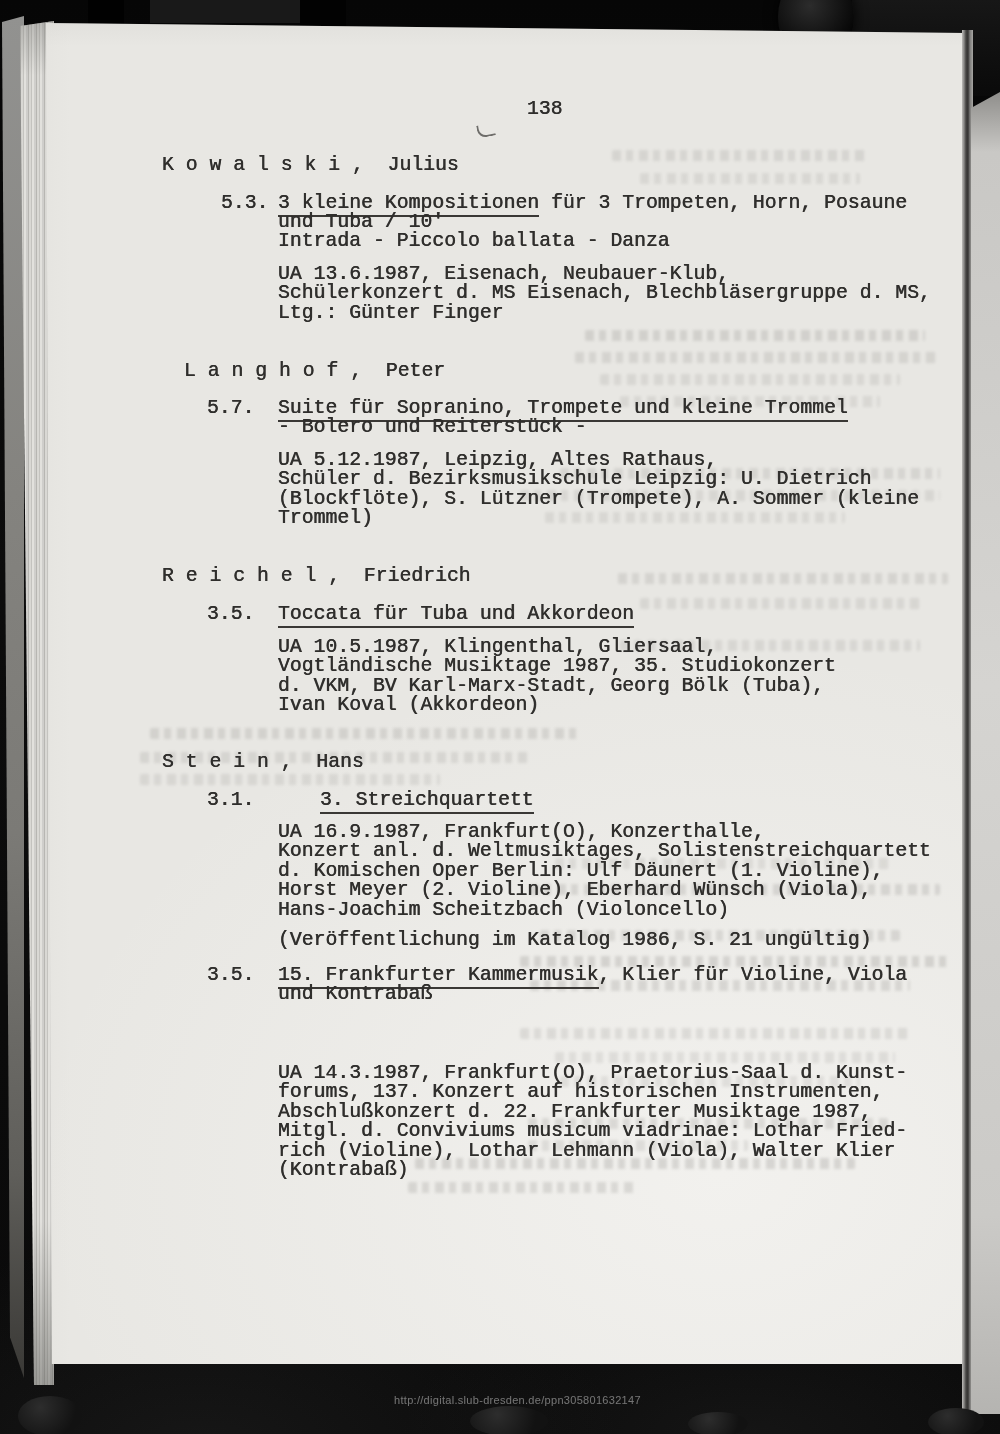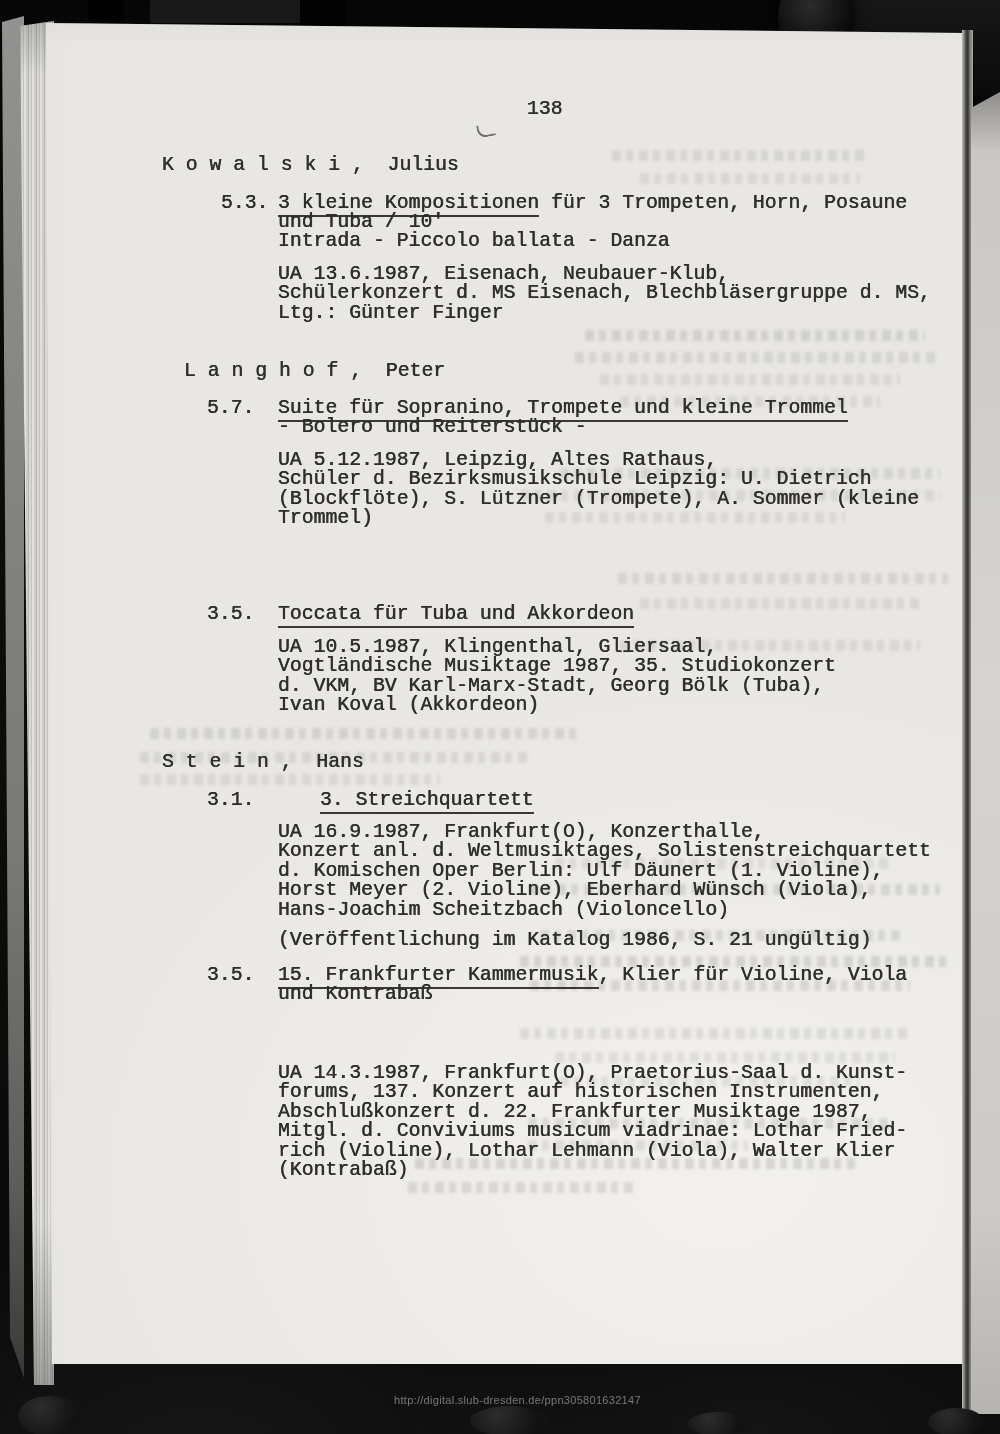--- a/index.html
+++ b/index.html
@@ -134,20 +134,21 @@
     <div>
       <div class="tw" style="left:207px;top:399px;">5.7.</div>
       <div class="tw" style="left:278px;top:399px;"><span class="u">Suite für Sopranino, Trompete und kleine Trommel</span><span></span></div>
       <div class="tw" style="left:278px;top:418px;">- Bolero und Reiterstück -</div>
       <div class="tw" style="left:278px;top:451px;">UA 5.12.1987, Leipzig, Altes Rathaus,
 Schüler d. Bezirksmusikschule Leipzig: U. Dietrich
 (Blockflöte), S. Lützner (Trompete), A. Sommer (kleine
 Trommel)</div>
     </div>
 
+    <div class="tw" style="left:162px;top:567px;">R e i c h e l ,  Friedrich</div>
     <div>
       <div class="tw" style="left:207px;top:605px;">3.5.</div>
       <div class="tw" style="left:278px;top:605px;"><span class="u">Toccata für Tuba und Akkordeon</span></div>
       <div class="tw" style="left:278px;top:638px;">UA 10.5.1987, Klingenthal, Gliersaal,
 Vogtländische Musiktage 1987, 35. Studiokonzert
 d. VKM, BV Karl-Marx-Stadt, Georg Bölk (Tuba),
 Ivan Koval (Akkordeon)</div>
     </div>
 
     <div class="tw" style="left:162px;top:753px;">S t e i n ,  Hans</div>

